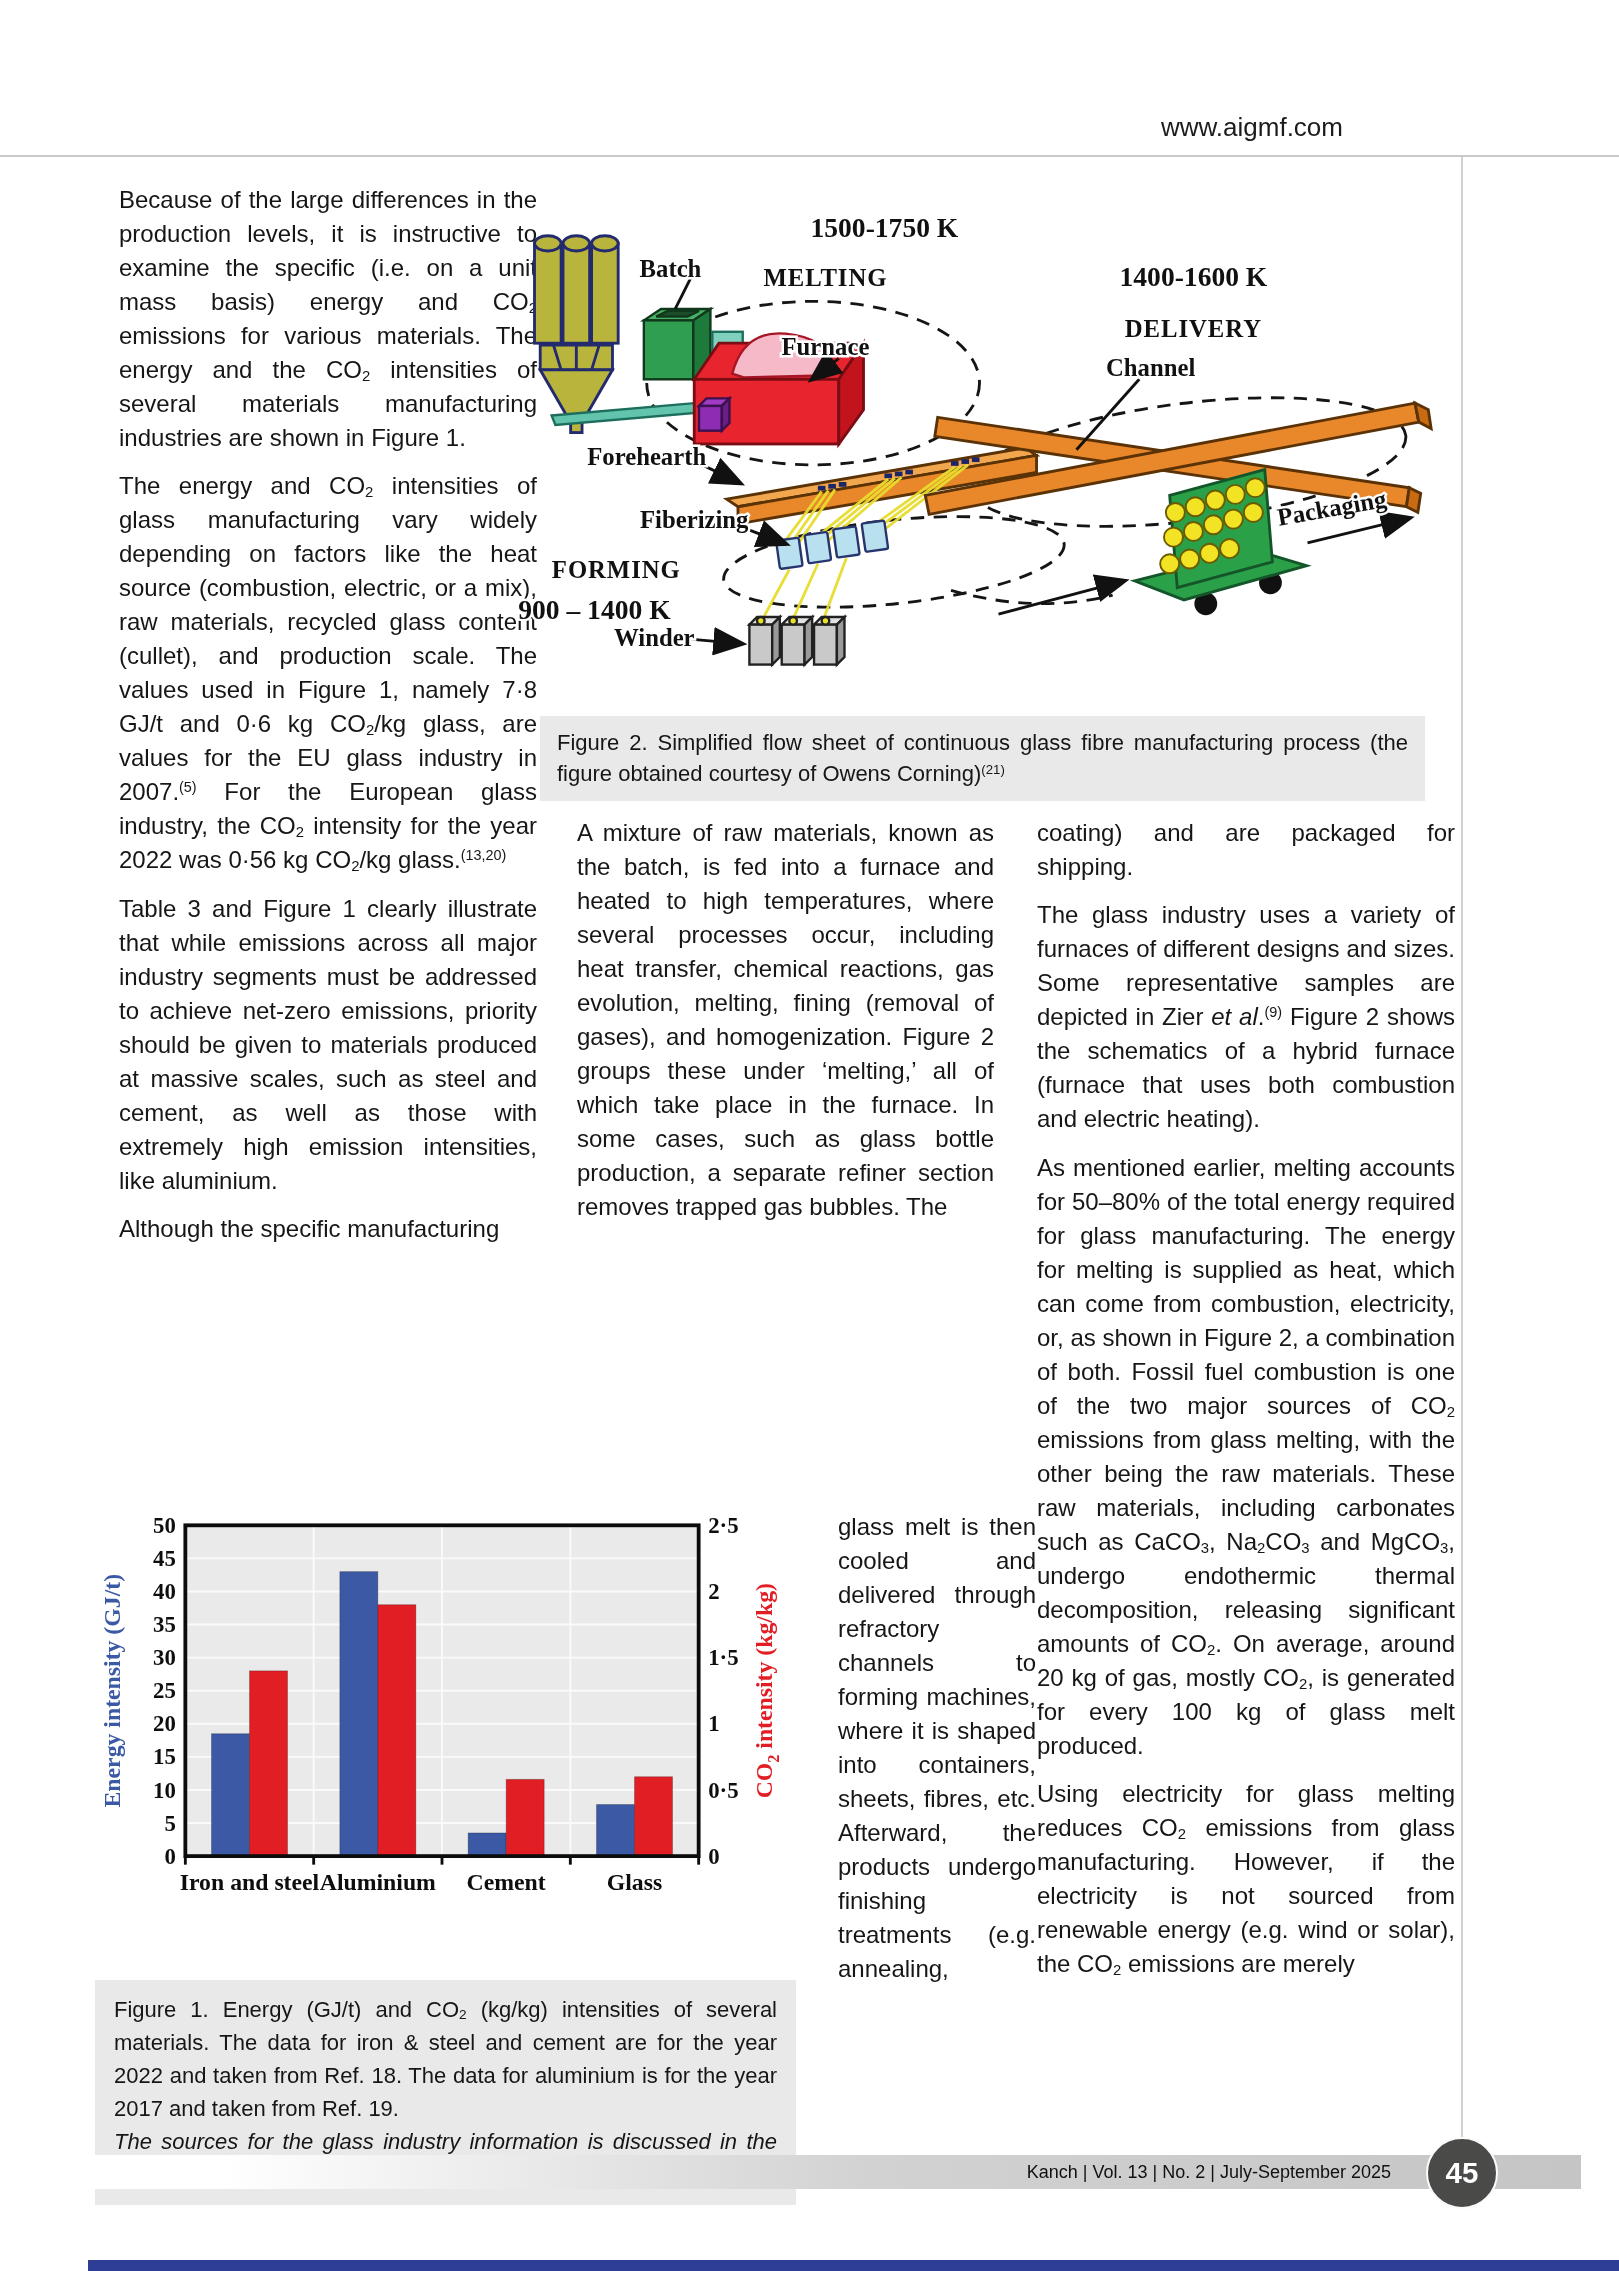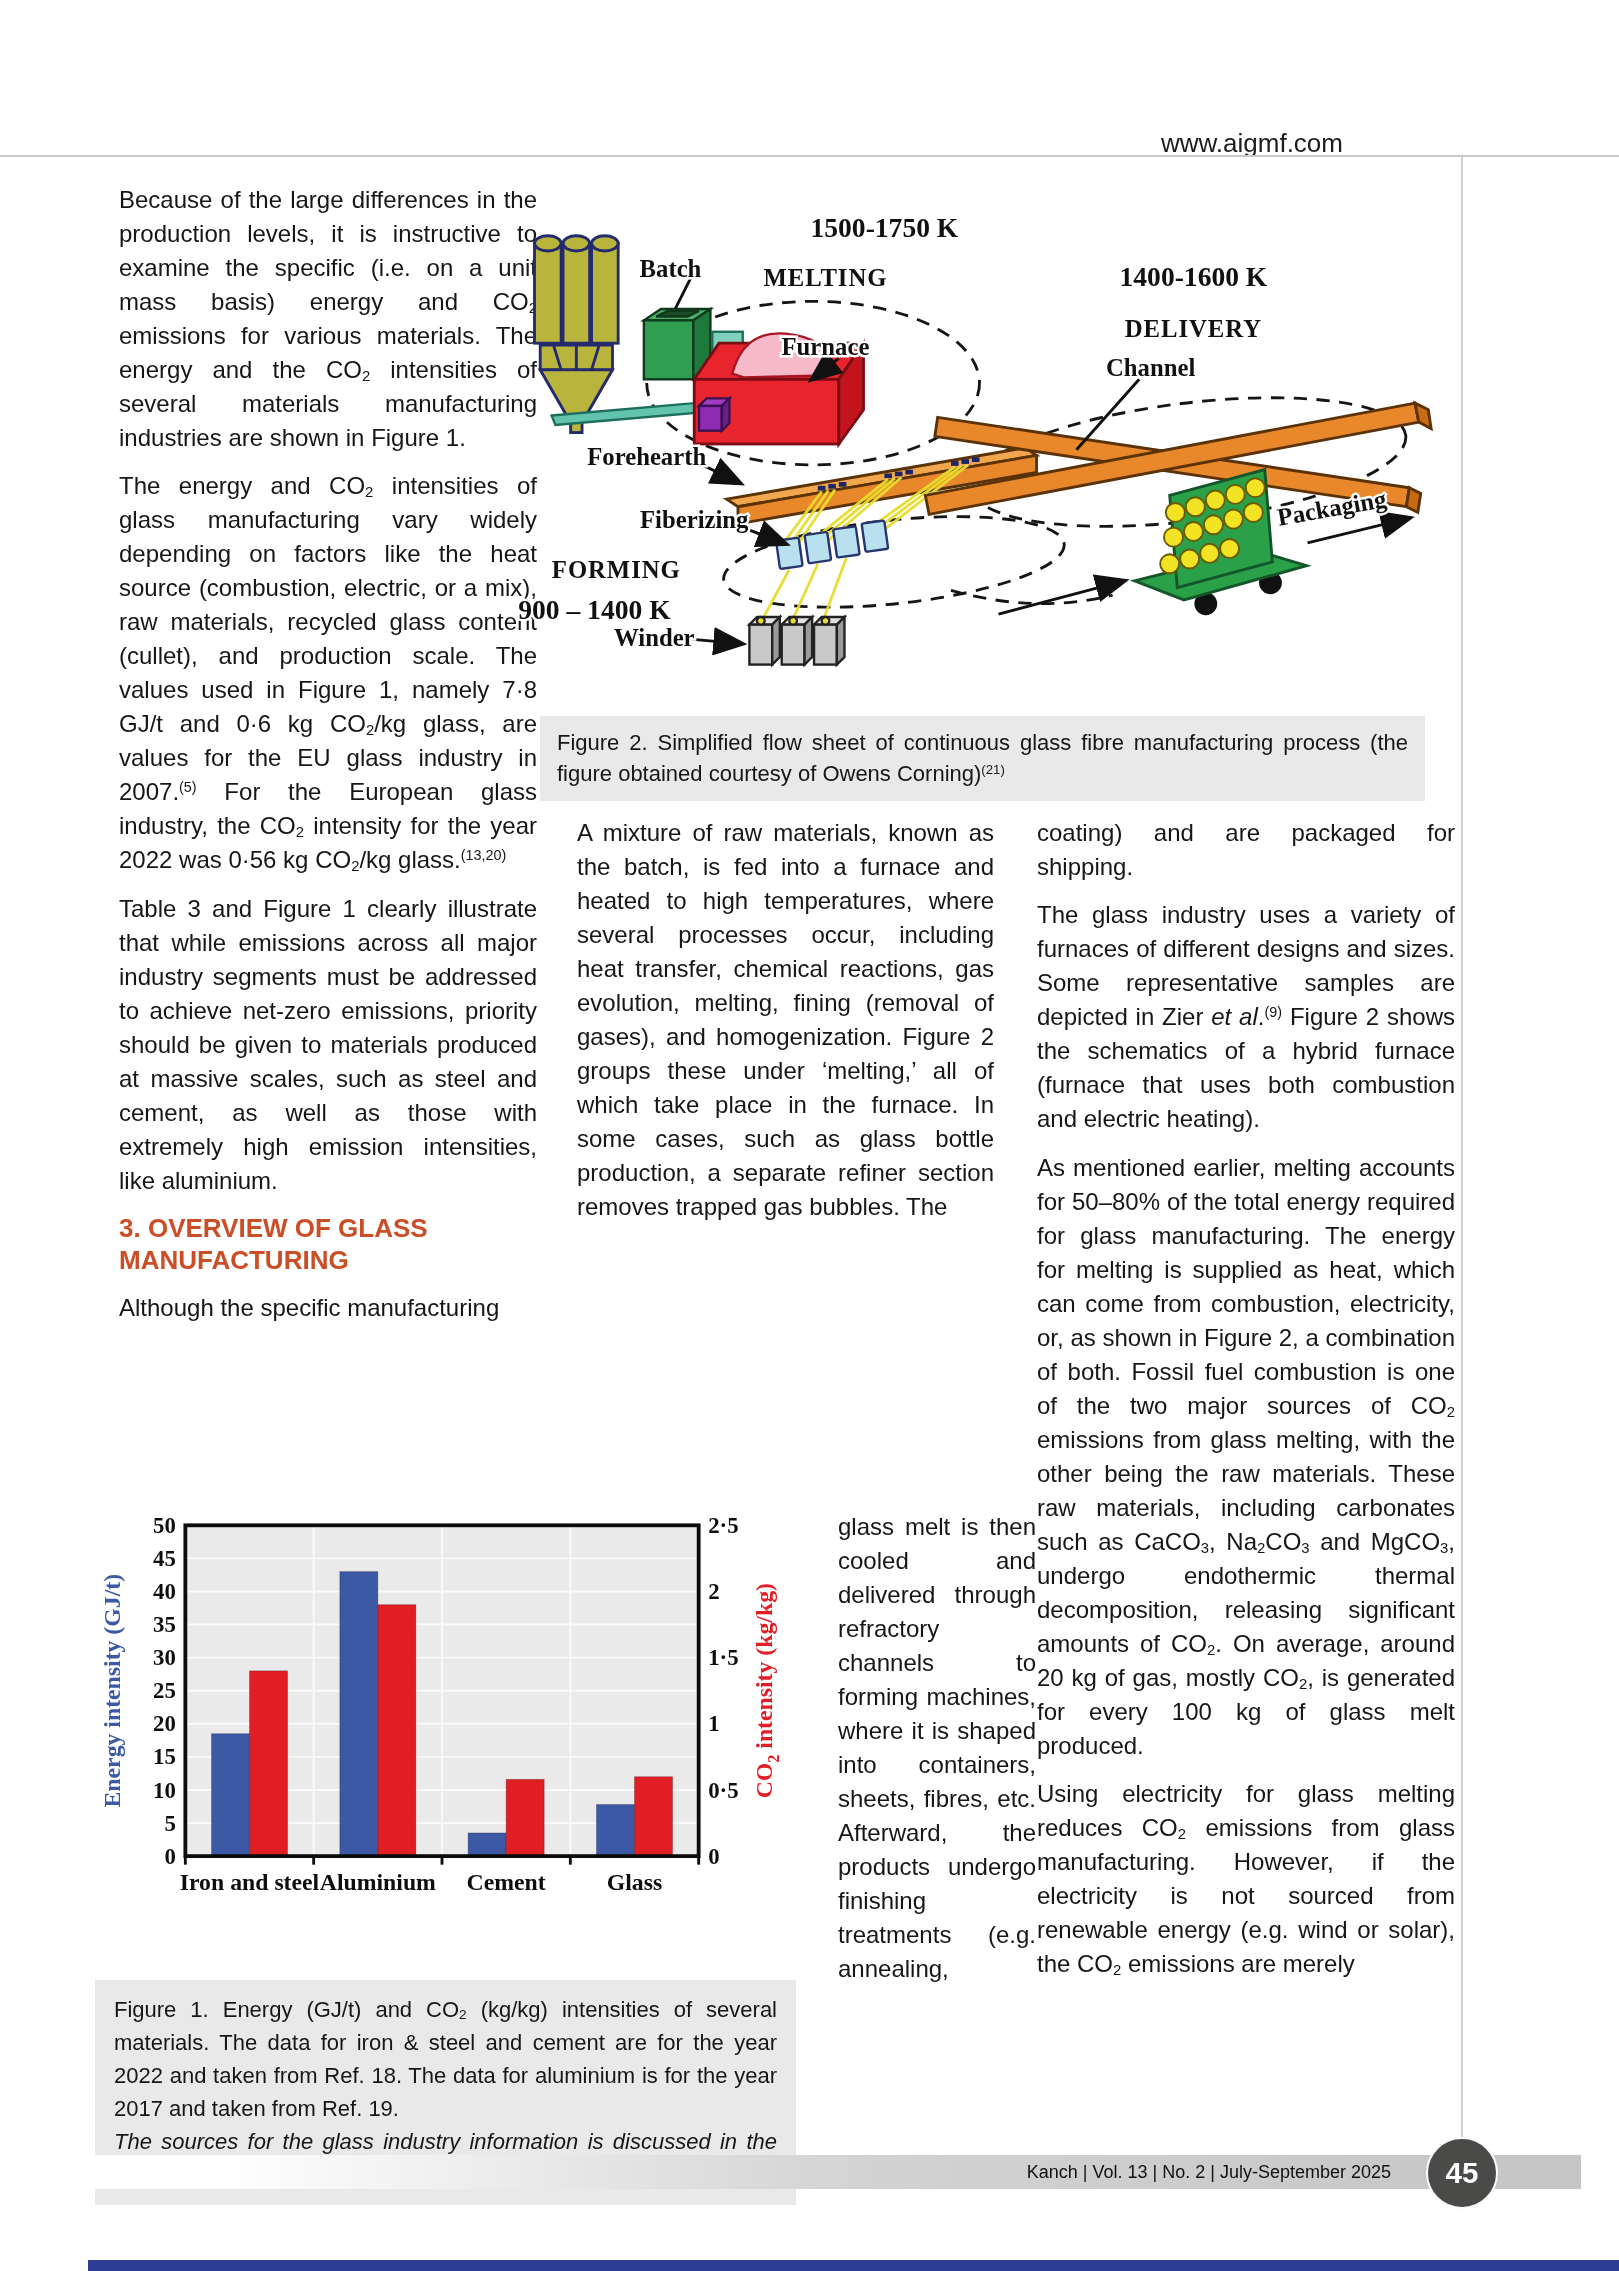--- a/index.html
+++ b/index.html
@@ -1,20 +1,20 @@
 <!DOCTYPE html>
 <html style="font-size:15px"><head>
 <meta charset="utf-8">
 <style>
   html,body{margin:0;padding:0;background:#fff;}
   .page{position:relative;width:1620px;height:2271px;background:#ffffff;
         font-family:"Liberation Sans",sans-serif;color:#161616;overflow:hidden;}
   .toprule{position:absolute;left:0;top:155px;width:1620px;height:1.9px;background:#c9c9c9;}
   .vrule{position:absolute;left:1461px;top:157px;width:1.9px;height:2000px;background:#d2d2d2;}
-  .siteurl{position:absolute;top:112px;right:277px;font-size:26px;color:#1c1c1c;margin-top:16px;}
+  .siteurl{position:absolute;top:112px;right:277px;font-size:26px;color:#1c1c1c;}
   .col{position:absolute;text-align:justify;font-size:24px;line-height:34px;}
   .col p{margin:0 0 14.3px 0;}
   sub{font-size:.62em;vertical-align:-0.18em;line-height:0;}
   sup{font-size:.6em;vertical-align:.55em;line-height:0;}
   .sec{font-size:26px;font-weight:700;line-height:32px;margin:7.6px 0 15px 0;text-align:left;}
   .capbox{position:absolute;background:#e9e9e9;box-sizing:border-box;text-align:justify;}
   .cap2{left:540px;top:716px;width:885px;padding:11.4px 17px;font-size:22px;line-height:31px;}
   .cap1{left:95px;top:1943px;width:701px;padding:13.3px 19px;font-size:22px;line-height:33px;margin-top:37px;}
   .fig2{position:absolute;left:504px;top:134px;width:951px;height:561px;}
   .fig1{position:absolute;left:95px;top:1512px;width:694px;height:404px;}
@@ -37,21 +37,20 @@
 <div class="page">
 
   <div class="siteurl">www.aigmf.com</div>
   <div class="toprule"></div>
   <div class="vrule"></div>
 
   <div class="col" style="left:119px;top:183px;width:418px;">
     <p>Because of the large differences in the production levels, it is instructive to examine the specific (i.e. on a unit mass basis) energy and CO<sub>2</sub> emissions for various materials. The energy and the CO<sub>2</sub> intensities of several materials manufacturing industries are shown in Figure 1.</p>
     <p>The energy and CO<sub>2</sub> intensities of glass manufacturing vary widely depending on factors like the heat source (combustion, electric, or a mix), raw materials, recycled glass content (cullet), and production scale. The values used in Figure 1, namely 7·8 GJ/t and 0·6 kg CO<sub>2</sub>/kg glass, are values for the EU glass industry in 2007.<sup>(5)</sup> For the European glass industry, the CO<sub>2</sub> intensity for the year 2022 was 0·56 kg CO<sub>2</sub>/kg glass.<sup>(13,20)</sup></p>
     <p>Table 3 and Figure 1 clearly illustrate that while emissions across all major industry segments must be addressed to achieve net-zero emissions, priority should be given to materials produced at massive scales, such as steel and cement, as well as those with extremely high emission intensities, like aluminium.</p>
-    <div class="sec" style="color: rgb(204, 78, 38);">3. OVERVIEW OF GLASS MANUFACTURING</div>
     <p>Although the specific manufacturing</p>
   </div>
 
   <div class="fig2">
     <svg viewBox="0 0 1000 590" width="951" height="561">
       <defs>
         <marker id="ah" markerWidth="12" markerHeight="10" refX="10" refY="5" orient="auto">
           <path d="M0,0 L12,5 L0,10 Z" fill="#111"></path>
         </marker>
       </defs>

